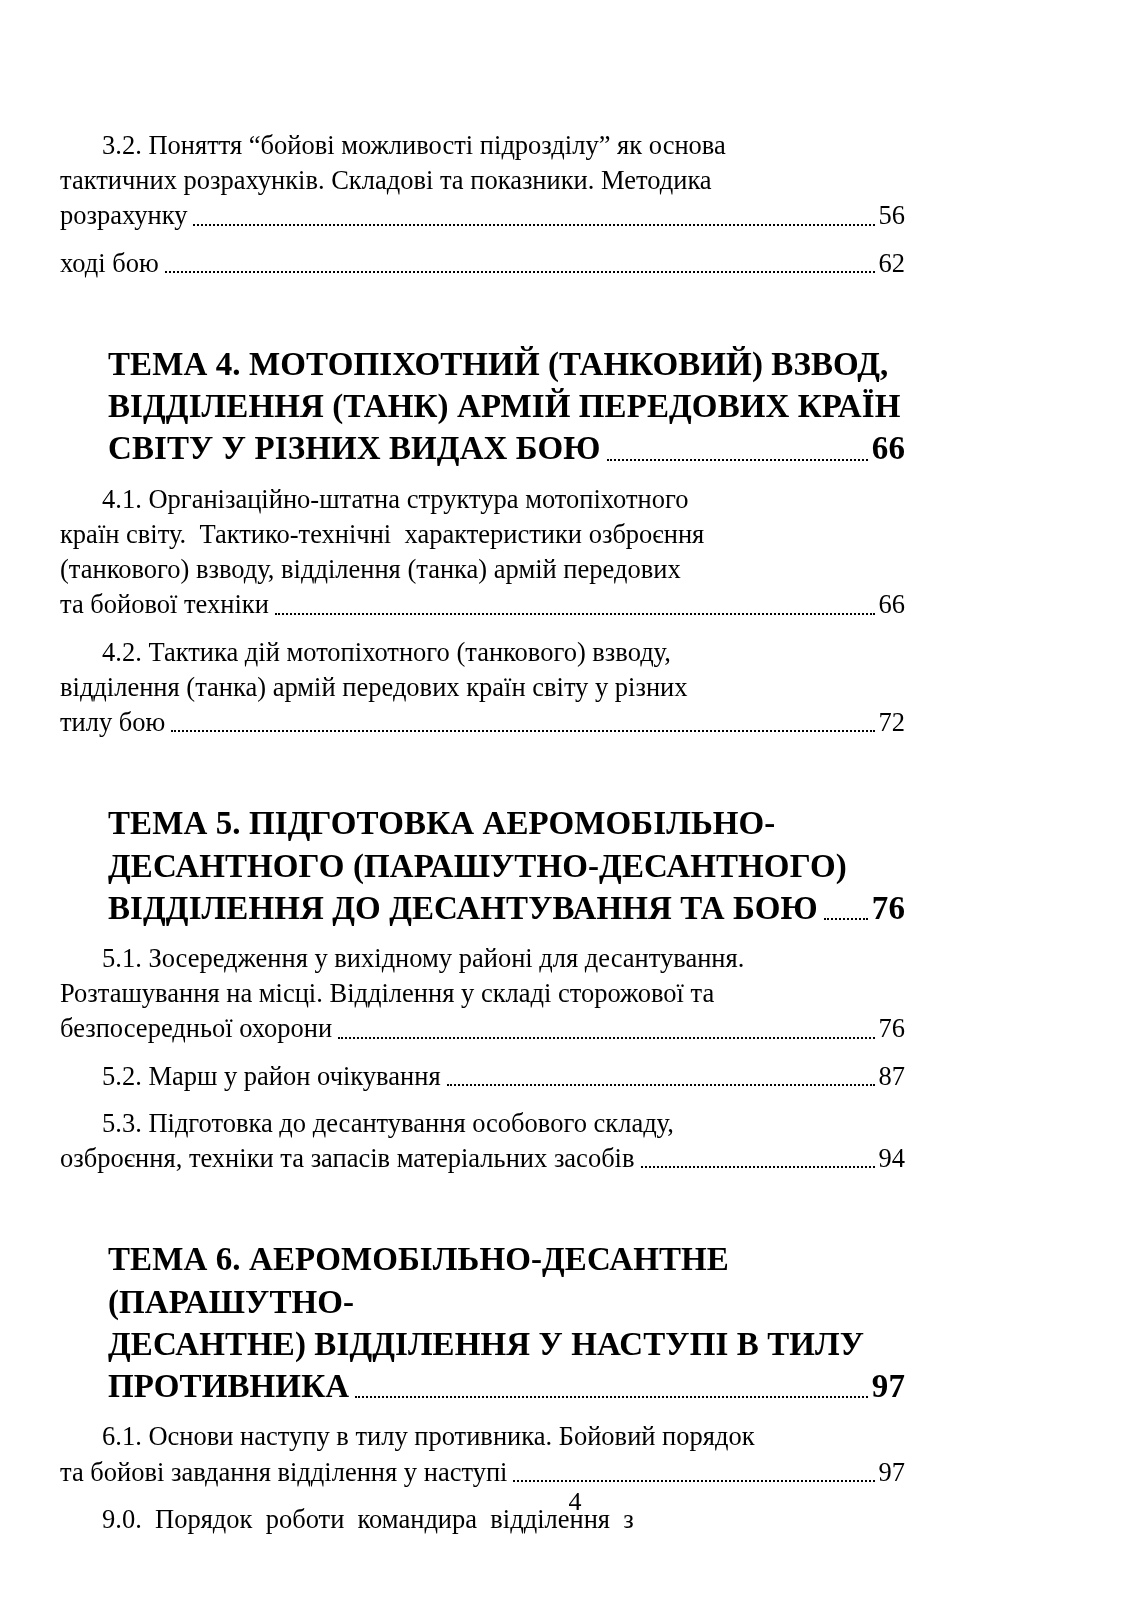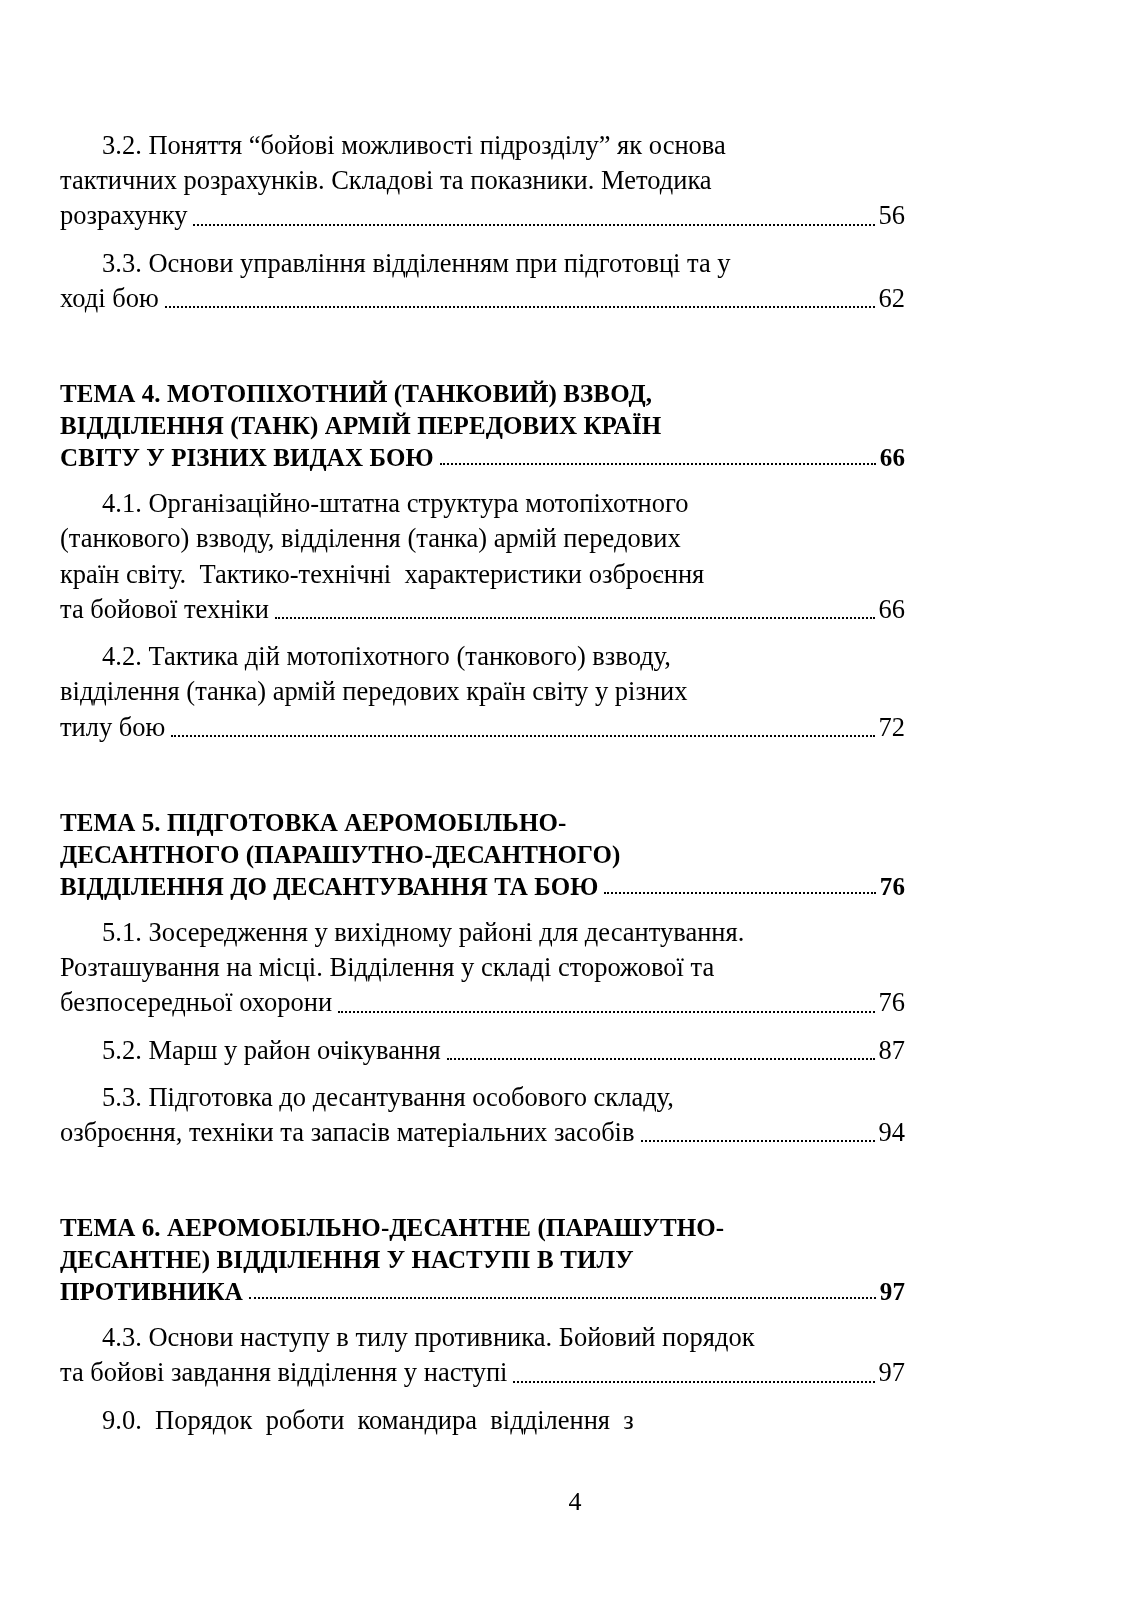--- a/index.html
+++ b/index.html
@@ -60,24 +60,25 @@
     text-indent: 0;
   }
   .sub .first {
     padding-left: 42px;
   }
   .sub .pageno { font-size: 26.5px; text-align: center; }
 
   
   .theme {
     font-weight: bold;
-    font-size: 25px;
+    font-size: 33px;
     line-height: 1.28;
     letter-spacing: 0.1px;
     margin-top: 36px;
+    margin-left: 48px;
   }
   .theme .pageno { font-weight: bold; }
   .theme .leader { margin-bottom: 9px; }
 
   .gap-small { height: 12px; }
   .gap-med   { height: 26px; }
 
   .folio {
     position: absolute;
     left: 0;
@@ -101,23 +102,20 @@
         </div>
         <div class="line">
           <span class="txt">розрахунку</span>
           <span class="leader"></span>
           <span class="pageno">56</span>
         </div>
       </div>
       <div class="gap-small"></div>
       <div class="entry sub">
         <div class="line">
-          <span class="txt first">3.3. Основи управління відділенням при підготовці та у</span>
-        </div>
-        <div class="line">
           <span class="txt">ході бою</span>
           <span class="leader"></span>
           <span class="pageno">62</span>
         </div>
       </div>
       <div class="gap-med"></div>
       <div class="entry theme">
         <div class="line">
           <span class="txt">ТЕМА 4. МОТОПІХОТНИЙ (ТАНКОВИЙ) ВЗВОД,</span>
         </div>
@@ -129,24 +127,24 @@
           <span class="leader"></span>
           <span class="pageno">66</span>
         </div>
       </div>
       <div class="gap-small"></div>
       <div class="entry sub">
         <div class="line">
           <span class="txt first">4.1. Організаційно-штатна структура мотопіхотного</span>
         </div>
         <div class="line">
+          <span class="txt">країн світу.  Тактико-технічні  характеристики озброєння</span>
+        </div>
+        <div class="line">
           <span class="txt">(танкового) взводу, відділення (танка) армій передових</span>
-        </div>
-        <div class="line">
-          <span class="txt">країн світу.  Тактико-технічні  характеристики озброєння</span>
         </div>
         <div class="line">
           <span class="txt">та бойової техніки</span>
           <span class="leader"></span>
           <span class="pageno">66</span>
         </div>
       </div>
       <div class="gap-small"></div>
       <div class="entry sub">
         <div class="line">
@@ -218,21 +216,21 @@
         </div>
         <div class="line">
           <span class="txt">ПРОТИВНИКА</span>
           <span class="leader"></span>
           <span class="pageno">97</span>
         </div>
       </div>
       <div class="gap-small"></div>
       <div class="entry sub">
         <div class="line">
-          <span class="txt first">4.3. Основи наступу в тилу противника. Бойовий порядок</span>
+          <span class="txt first">6.1. Основи наступу в тилу противника. Бойовий порядок</span>
         </div>
         <div class="line">
           <span class="txt">та бойові завдання відділення у наступі</span>
           <span class="leader"></span>
           <span class="pageno">97</span>
         </div>
       </div>
       <div class="gap-small"></div>
       <div class="entry sub">
         <div class="line">

